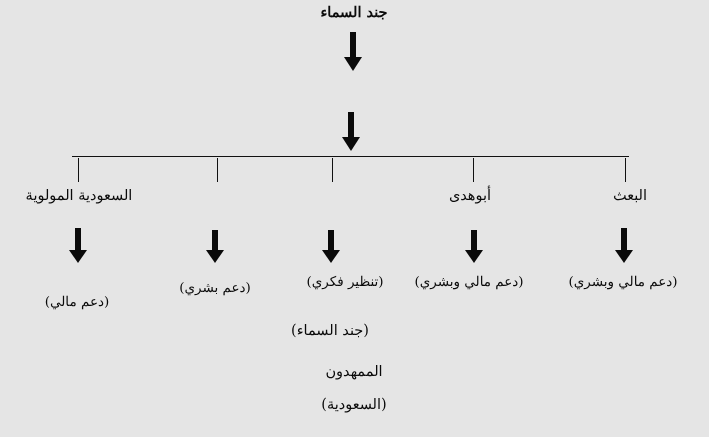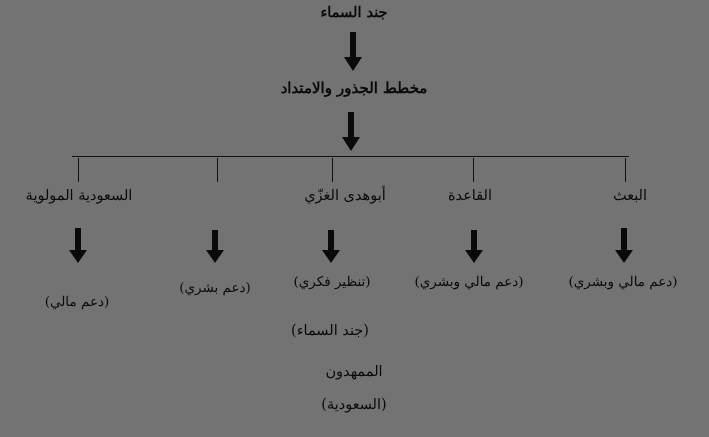--- a/index.html
+++ b/index.html
@@ -9,21 +9,21 @@
     background: #ffffff;
   }
   body {
     font-family: "DejaVu Serif", "Liberation Serif", serif;
     color: #000000;
   }
   #diagram {
     position: relative;
     width: 709px;
     height: 437px;
-    background: #737373;
+    background: #e5e5e5;
     overflow: hidden;
   }
   
   .node {
     position: absolute;
     white-space: nowrap;
     text-align: center;
     direction: rtl;
     line-height: 1.1;
     color: #0a0a0a;
@@ -78,40 +78,38 @@
 
   <div class="node node-center title-node" style="left:354px; top:4px;">جند السماء</div>
 
   <div class="arrow" style="left:353px; top:32px;">
     <svg width="20" height="40" viewBox="0 0 20 40" aria-hidden="true">
       <rect x="7" y="0" width="6" height="27" fill="#0a0a0a"></rect>
       <polygon points="1,25 19,25 10,39" fill="#0a0a0a"></polygon>
     </svg>
   </div>
 
-  <div class="node node-center root-node" style="left:354px; top:80px;">مخطط الجذور والامتداد</div>
 
   <div class="arrow" style="left:351px; top:112px;">
     <svg width="20" height="40" viewBox="0 0 20 40" aria-hidden="true">
       <rect x="7" y="0" width="6" height="27" fill="#0a0a0a"></rect>
       <polygon points="1,25 19,25 10,39" fill="#0a0a0a"></polygon>
     </svg>
   </div>
 
   <div class="hline" style="left:72px; top:156px; width:557px;"></div>
 
   <div class="tick" style="left:625px; top:158px; height:24px;"></div>
   <div class="tick" style="left:473px; top:158px; height:24px;"></div>
   <div class="tick" style="left:332px; top:158px; height:24px;"></div>
   <div class="tick" style="left:217px; top:158px; height:24px;"></div>
   <div class="tick" style="left:78px; top:158px; height:24px;"></div>
 
   <div class="node node-center branch-label" style="left:630px; top:188px;">البعث</div>
-  <div class="node node-center branch-label" style="left:470px; top:188px;">القاعدة</div>
-  <div class="node node-center branch-label" style="left:345px; top:188px;">أبوهدى الغزّي</div>
+  <div class="node node-center branch-label" style="left:470px; top:188px;">أبوهدى</div>
   <div class="node node-center branch-label" style="left:79px; top:188px;">السعودية المولوية</div>
 
   <div class="arrow" style="left:624px; top:228px;">
     <svg width="18" height="36" viewBox="0 0 18 36" aria-hidden="true">
       <rect x="6" y="0" width="6" height="24" fill="#0a0a0a"></rect>
       <polygon points="0,22 18,22 9,35" fill="#0a0a0a"></polygon>
     </svg>
   </div>
   <div class="arrow" style="left:474px; top:230px;">
     <svg width="18" height="34" viewBox="0 0 18 34" aria-hidden="true">
@@ -133,21 +131,21 @@
   </div>
   <div class="arrow" style="left:78px; top:228px;">
     <svg width="18" height="36" viewBox="0 0 18 36" aria-hidden="true">
       <rect x="6" y="0" width="6" height="24" fill="#0a0a0a"></rect>
       <polygon points="0,22 18,22 9,35" fill="#0a0a0a"></polygon>
     </svg>
   </div>
 
   <div class="node node-center support-label" style="left:623px; top:274px;">(دعم مالي وبشري)</div>
   <div class="node node-center support-label" style="left:469px; top:274px;">(دعم مالي وبشري)</div>
-  <div class="node node-center support-label" style="left:332px; top:274px;">(تنظير فكري)</div>
+  <div class="node node-center support-label" style="left:345px; top:274px;">(تنظير فكري)</div>
   <div class="node node-center support-label" style="left:215px; top:274px;margin-top:6px;">(دعم بشري)</div>
   <div class="node node-center support-label" style="left:77px; top:274px;margin-top:20px;">(دعم مالي)</div>
 
   <div class="node node-center tail-label" style="left:330px; top:323px;">(جند السماء)</div>
   <div class="node node-center tail-label" style="left:354px; top:364px;">الممهدون</div>
   <div class="node node-center tail-label" style="left:354px; top:397px;">(السعودية)</div>
 
 </div>
 
 </body></html>

